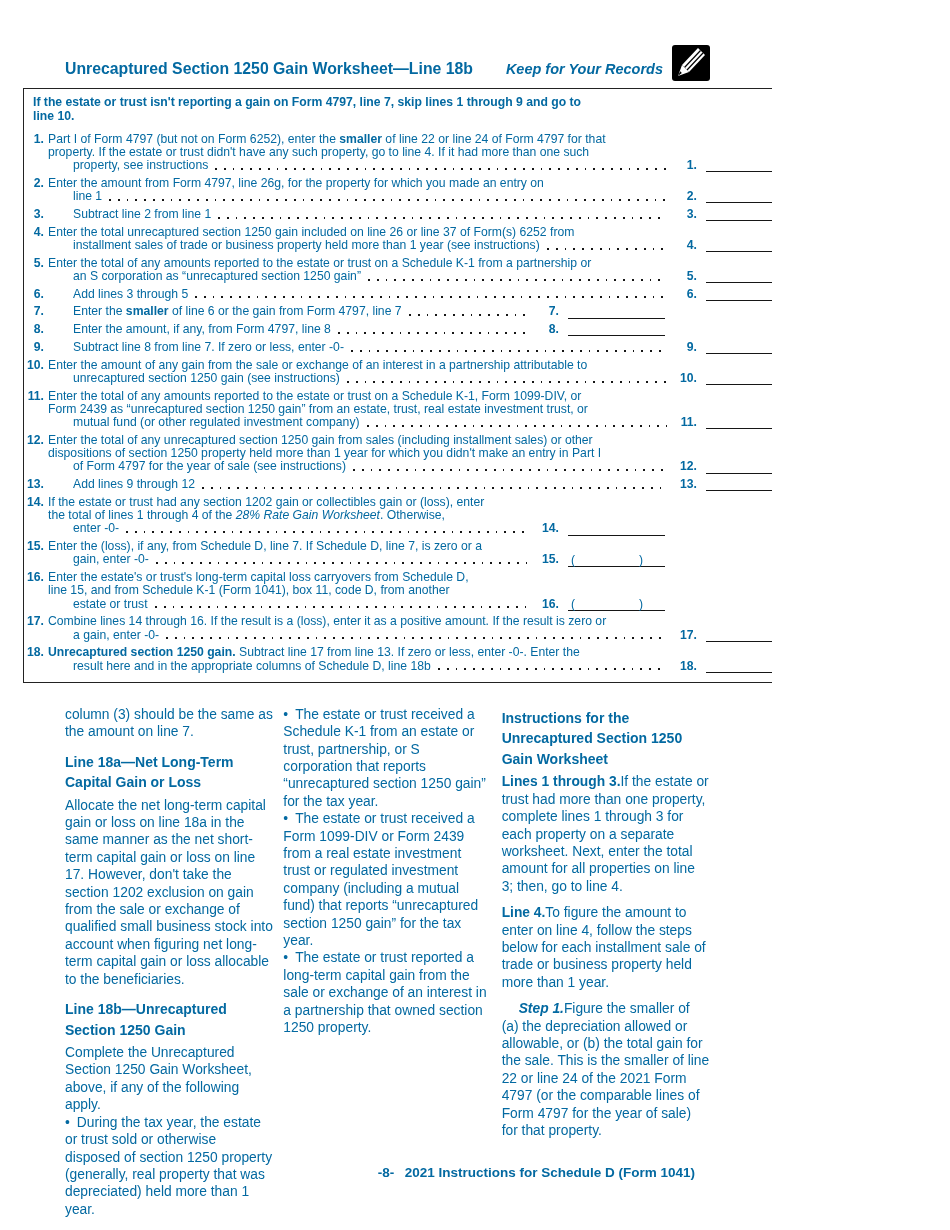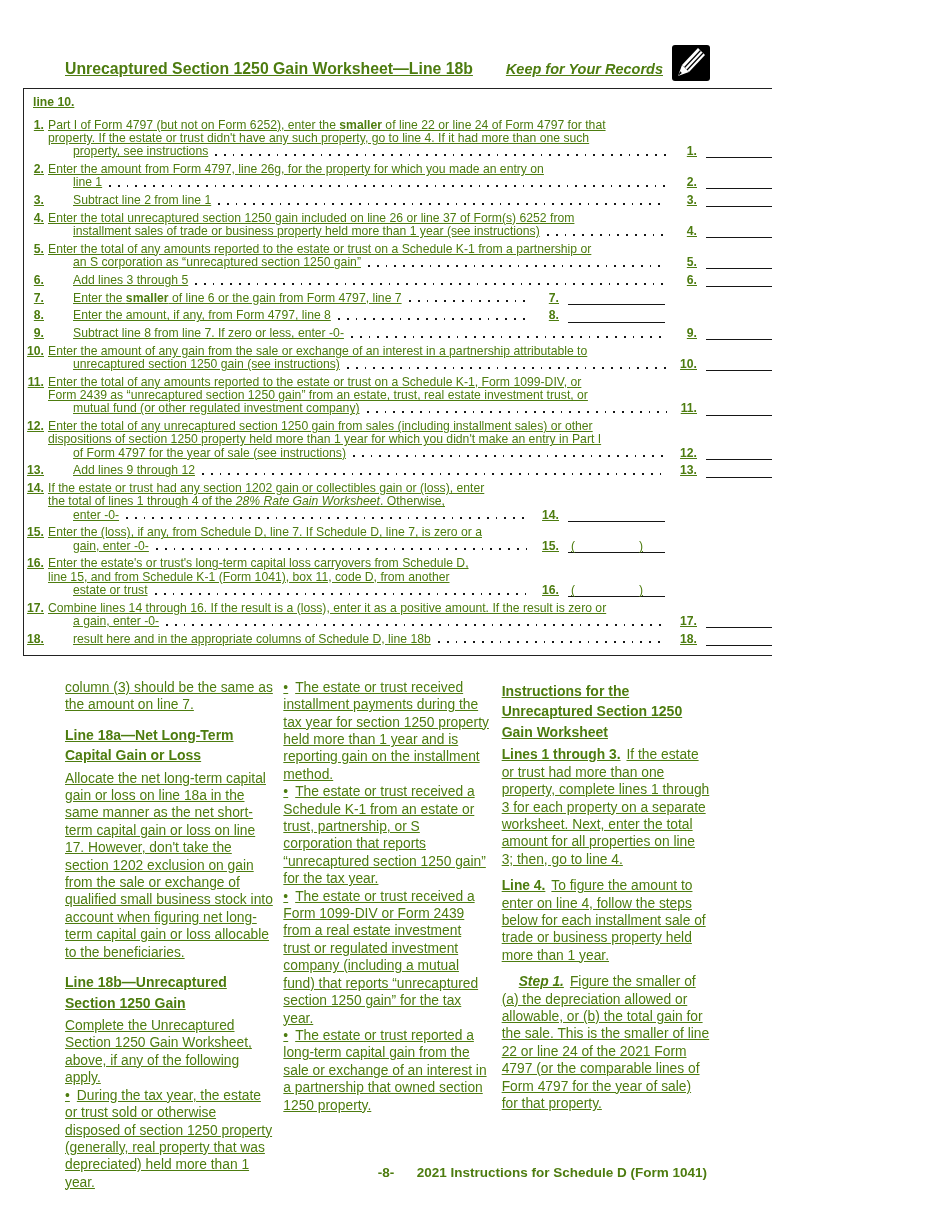--- a/index.html
+++ b/index.html
@@ -1,18 +1,18 @@
 <!DOCTYPE html>
 <html><head>
 <meta charset="utf-8">
 <style>
   html,body { margin:0; padding:0; background:#fff; }
   .page {
     position:relative; width:772px; height:1230px; background:#fff;
-    font-family:"Liberation Sans", sans-serif; color:#4d7c0f; overflow:hidden;text-decoration:underline;
+    font-family:"Liberation Sans", sans-serif; color:#0369a1; overflow:hidden;
   }
   
   .header { display:flex; align-items:flex-end; padding:45px 62px 0 65px; }
   .title { flex:1; font-size:15.8px; font-weight:bold; padding-bottom:3px; }
   .keep  { font-size:14.5px; font-weight:bold; font-style:italic; margin-right:9px; padding-bottom:4px; white-space:nowrap; }
   .pencil { width:38px; height:36px; flex:none; }
   
   .wsbox {
     box-sizing:border-box; margin:7px 0 0 23px; width:797px;
     border:1.4px solid #222; padding:5px 19px 9px 3px;
@@ -39,26 +39,26 @@
   
   .cols { display:flex; gap:10px; margin:23px 62px 0 65px; }
   .col { flex:1; min-width:0; font-size:13.8px; line-height:17.4px; }
   .col-heading { max-width:240px; font-size:14px; line-height:20.5px; font-weight:bold; margin:11px 0 4px; }
   .col-heading:first-child { margin-top:2px; }
   .col-para:not(:first-child) { margin-top:9px; }
   .col-heading + .col-para { margin-top:2px; }
   .col-para.indent { text-indent:17px; }
   .col-bullet { margin:0; }
   .blt { margin-right:7px; }
-  .lead { font-weight:bold; margin-right:6px; }
+  .lead { font-weight:bold; margin-right:0; }
   .lead.bolditalic { font-style:italic; }
   
   .footer { position:absolute; top:1165px; left:65px; right:65px; height:20px; font-size:13.5px; font-weight:bold; }
   .pageno { position:absolute; left:50%; transform:translateX(-50%); }
-  .fright { position:absolute; right:0; }
+  .fright { position:absolute; right:12px; }
 </style>
 </head>
 <body>
 
 <div class="page">
 
   <div class="header">
     <div class="title">Unrecaptured Section 1250 Gain Worksheet—Line 18b</div>
     <div class="keep">Keep for Your Records</div>
     <div class="pencil">
@@ -68,20 +68,21 @@
         <line x1="28.5" y1="5.5" x2="12.5" y2="22.5" stroke="#000" stroke-width="1.2"></line>
         <line x1="31" y1="8" x2="15" y2="25" stroke="#000" stroke-width="1.2"></line>
         <polygon points="10,20 17,27 6,31" fill="#fff"></polygon>
         <polygon points="8.2,26.3 9.8,27.9 6,31" fill="#000"></polygon>
       </svg>
     </div>
   </div>
 
   <div class="wsbox">
     <div class="intro">
+        <div class="intro-line">If the estate or trust isn't reporting a gain on Form 4797, line 7, skip lines 1 through 9 and go to</div>
         <div class="intro-line">line 10.</div>
       </div>
     <div>
         <div class="ws-item">
           <div class="ws-num">1.</div>
           <div class="ws-body">
             <div class="ws-line">Part I of Form 4797 (but not on Form 6252), enter the <b>smaller</b> of line 22 or line 24 of Form 4797 for that</div>
             <div class="ws-line">property. If the estate or trust didn't have any such property, go to line 4. If it had more than one such</div>
             <div class="ws-last">
               <span class="ws-lasttext">property, see instructions</span>
@@ -288,20 +289,21 @@
               <span class="ws-lasttext">a gain, enter -0-</span>
               <span class="ws-leader"></span>
               <span class="ws-eno">17.</span>
               <span class="ws-eline"></span>
             </div>
           </div>
         </div>
         <div class="ws-item">
           <div class="ws-num">18.</div>
           <div class="ws-body">
+            <div class="ws-line"><b>Unrecaptured section 1250 gain.</b> Subtract line 17 from line 13. If zero or less, enter -0-. Enter the</div>
             <div class="ws-last">
               <span class="ws-lasttext">result here and in the appropriate columns of Schedule D, line 18b</span>
               <span class="ws-leader"></span>
               <span class="ws-eno">18.</span>
               <span class="ws-eline"></span>
             </div>
           </div>
         </div>
       </div>
   </div>
@@ -309,21 +311,20 @@
   <div class="cols">
     <div class="col">
         <div class="col-para">column (3) should be the same as the amount on line 7.</div>
         <div class="col-heading">Line 18a—Net Long-Term Capital Gain or Loss</div>
         <div class="col-para">Allocate the net long-term capital gain or loss on line 18a in the same manner as the net short-term capital gain or loss on line 17. However, don't take the section 1202 exclusion on gain from the sale or exchange of qualified small business stock into account when figuring net long-term capital gain or loss allocable to the beneficiaries.</div>
         <div class="col-heading">Line 18b—Unrecaptured Section 1250 Gain</div>
         <div class="col-para">Complete the Unrecaptured Section 1250 Gain Worksheet, above, if any of the following apply.</div>
         <div class="col-bullet"><span class="blt">•</span><span>During the tax year, the estate or trust sold or otherwise disposed of section 1250 property (generally, real property that was depreciated) held more than 1 year.</span></div>
       </div>
     <div class="col">
-        <div class="col-bullet"><span class="blt">•</span><span>The estate or trust received installment payments during the tax year for section 1250 property held more than 1 year and is reporting gain on the installment method.</span></div>
         <div class="col-bullet"><span class="blt">•</span><span>The estate or trust received a Schedule K-1 from an estate or trust, partnership, or S corporation that reports “unrecaptured section 1250 gain” for the tax year.</span></div>
         <div class="col-bullet"><span class="blt">•</span><span>The estate or trust received a Form 1099-DIV or Form 2439 from a real estate investment trust or regulated investment company (including a mutual fund) that reports “unrecaptured section 1250 gain” for the tax year.</span></div>
         <div class="col-bullet"><span class="blt">•</span><span>The estate or trust reported a long-term capital gain from the sale or exchange of an interest in a partnership that owned section 1250 property.</span></div>
       </div>
     <div class="col">
         <div class="col-heading">Instructions for the Unrecaptured Section 1250 Gain Worksheet</div>
         <div class="col-para"><span class="lead bold">Lines 1 through 3.</span>If the estate or trust had more than one property, complete lines 1 through 3 for each property on a separate worksheet. Next, enter the total amount for all properties on line 3; then, go to line 4.</div>
         <div class="col-para"><span class="lead bold">Line 4.</span>To figure the amount to enter on line 4, follow the steps below for each installment sale of trade or business property held more than 1 year.</div>
         <div class="col-para indent"><span class="lead bolditalic">Step 1.</span>Figure the smaller of (a) the depreciation allowed or allowable, or (b) the total gain for the sale. This is the smaller of line 22 or line 24 of the 2021 Form 4797 (or the comparable lines of Form 4797 for the year of sale) for that property.</div>
       </div>

